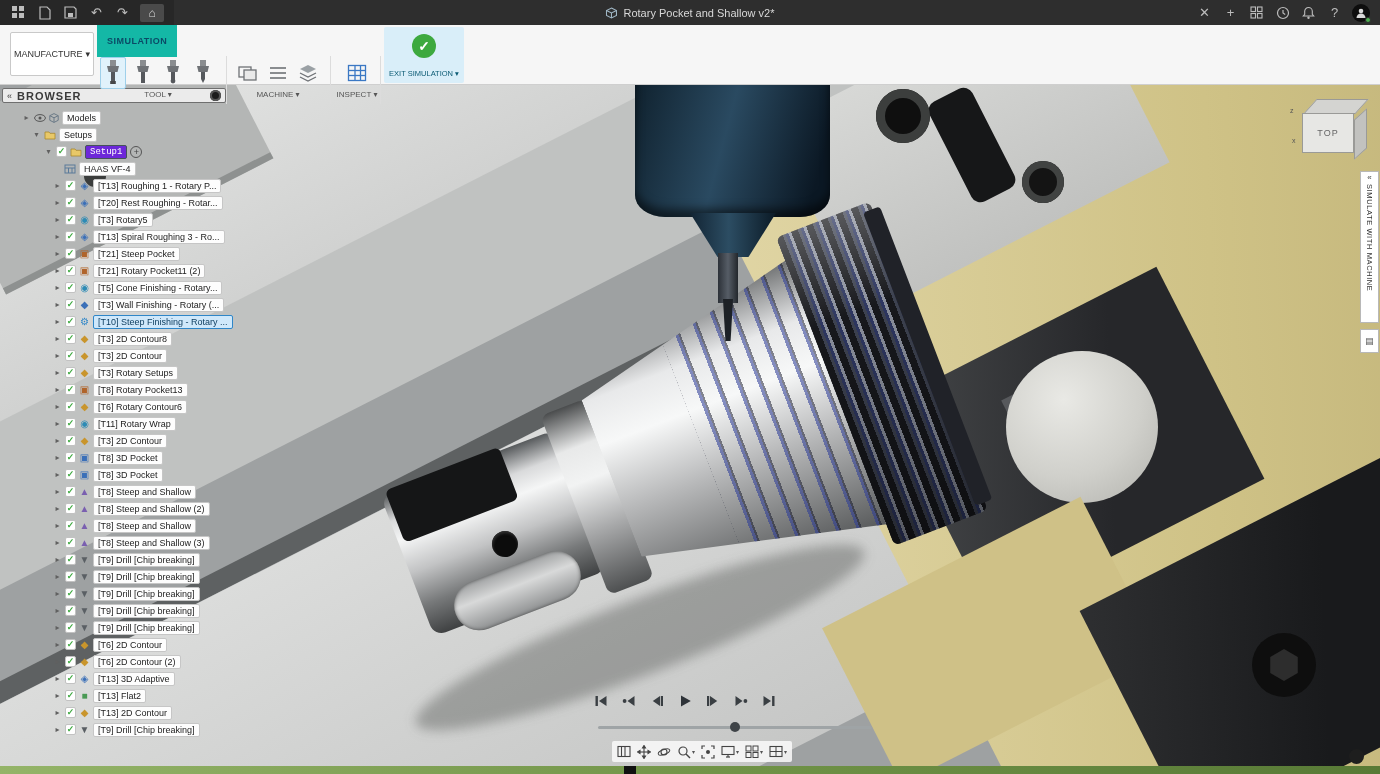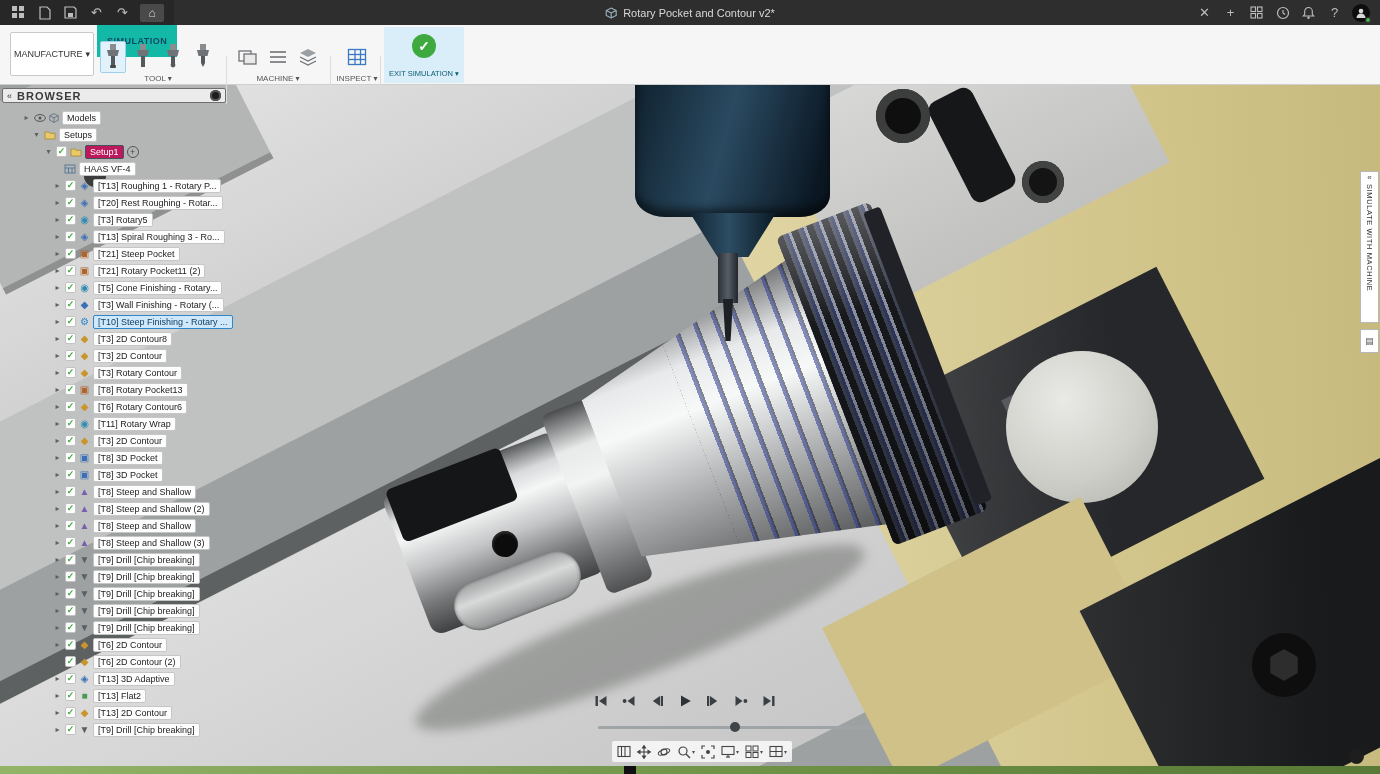--- a/index.html
+++ b/index.html
@@ -28,21 +28,21 @@
 
   
   .toolbar{position:absolute;left:0;top:25px;width:1380px;height:60px;background:#f6f6f6;
            border-bottom:1px solid #cfcfcf;z-index:55;}
   .wsp-btn{position:absolute;left:10px;top:7px;width:84px;height:44px;background:#fff;
            border:1px solid #c9c9c9;border-radius:2px;display:flex;align-items:center;
            justify-content:center;gap:3px;font-size:9px;color:#333;}
   .sim-tab{position:absolute;left:97px;top:0;height:14px;padding:16px 10px;background:#14b8a6;
            display:flex;align-items:center;font-size:9px;font-weight:bold;letter-spacing:.5px;
            color:#0b4a66;}
-  .grp{position:absolute;top:14px;height:46px;}
+  .grp{position:absolute;top:30px;height:46px;}
   .grp-cap{position:absolute;bottom:2px;left:0;right:0;text-align:center;font-size:8px;
            color:#555;white-space:nowrap;}
   .grp-icons{position:absolute;top:2px;left:0;right:0;display:flex;justify-content:center;
              align-items:center;gap:4px;}
   .ico-btn{width:26px;height:32px;display:flex;align-items:center;justify-content:center;border-radius:2px;}
   .ico-btn.sel{background:#e1f2fb;border:1px solid #9fd0ea;}
   .vsep{position:absolute;top:31px;height:48px;width:1px;background:#dcdcdc;}
   .exit-grp{position:absolute;left:384px;top:2px;width:80px;height:56px;background:var(--exit-bg,#d9eef9);
             border-radius:2px;}
   .exit-check{position:absolute;left:50%;top:7px;transform:translateX(-50%);width:24px;height:24px;
@@ -149,21 +149,21 @@
   .br-toggle{width:11px;height:11px;border-radius:50%;background:#1c1c1c;box-shadow:inset 0 0 0 2px #555;}
   .tree{margin-top:6px;}
   .row{display:flex;align-items:center;height:17px;gap:3px;white-space:nowrap;}
   .arrow{width:9px;font-size:8px;color:#606060;text-align:center;flex:none;}
   .chk{width:11px;height:11px;background:#fff;border:1px solid #c2c2c2;border-radius:2px;
        color:var(--check-green,#3da93f);font-size:9px;line-height:9px;text-align:center;
        font-weight:bold;flex:none;}
   .opicon{width:11px;font-size:10px;line-height:11px;text-align:center;flex:none;}
   .chip{background:#fdfdfd;border:1px solid #c6c6c6;border-radius:2px;padding:0 4px;
         font-size:9px;line-height:12px;color:#222;}
-  .chip.dark{background:#be185d;border-color:#46525a;color:#fff;}
+  .chip.dark{background:#6d28d9;border-color:#46525a;color:#fff;font-family:Liberation Mono, monospace;}
   .row.sel .chip{background:#cfe8fb;border-color:var(--selection-blue,#2f86c8);color:#0b3a5c;}
   .addop{width:12px;height:12px;border-radius:50%;border:1px solid #555;color:#444;font-size:9px;
          line-height:10px;text-align:center;flex:none;}
   .r-models{padding-left:20px;}
   .r-setups{padding-left:30px;}
   .r-setup1{padding-left:42px;}
   .r-mach{padding-left:62px;}
   .ops{padding-left:51px;}
 
   
@@ -214,21 +214,21 @@
     </span>
     <span class="tb-ic">↶</span>
     <span class="tb-ic">↷</span>
     <span class="home-box">⌂</span>
   </div>
   <div class="tb-center">
     <svg width="12" height="12" viewBox="0 0 12 12">
         <path d="M6 1l5 2.5v5L6 11 1 8.5v-5z" fill="none" stroke="#9fb6c4" stroke-width="1.1"></path>
         <path d="M1 3.5L6 6l5-2.5M6 6v5" fill="none" stroke="#9fb6c4" stroke-width="1.1"></path>
       </svg>
-    <span>Rotary Pocket and Contour v2*</span>
+    <span>Rotary Pocket and Shallow v2*</span>
   </div>
   <div class="tb-right">
     <span class="tb-ic">✕</span>
     <span class="tb-ic">+</span>
     <span class="tb-ic">
       <svg width="13" height="13" viewBox="0 0 13 13">
           <g fill="none" stroke="#bdbdbd" stroke-width="1.1">
             <rect x="1" y="1" width="4.5" height="4.5"></rect>
             <rect x="7.5" y="1" width="4.5" height="4.5"></rect>
             <rect x="1" y="7.5" width="4.5" height="4.5"></rect>
@@ -405,20 +405,27 @@
       <div class="groove-sh"></div>
     </div>
     <div class="p end-f"></div>
   </div>
 
   <div class="sc spindle"></div>
   <div class="sc collet"></div>
   <div class="sc shank"></div>
   <div class="sc ttip"></div>
 
+  <div class="sc vcube">
+    <div class="vc-top"></div>
+    <div class="vc-side"></div>
+    <div class="vc-face">TOP</div>
+    <span class="axis-lbl" style="left:2px;top:14px;">z</span>
+    <span class="axis-lbl" style="left:4px;top:44px;">x</span>
+  </div>
 
   <div class="sc sim-mtab">
     <span class="chev">«</span>
     <span class="vtext">SIMULATE WITH MACHINE</span>
   </div>
   <div class="sc sim-mtab2">
     <span>▤</span>
   </div>
 
   <div class="browser">
@@ -542,21 +549,21 @@
     <span class="arrow">▸</span>
     <span class="chk">✓</span>
     <span class="opicon" style="color: rgb(201, 149, 44);">◆</span>
     <span class="chip">[T3] 2D Contour</span>
   </div>
 
   <div class="row op">
     <span class="arrow">▸</span>
     <span class="chk">✓</span>
     <span class="opicon" style="color: rgb(201, 149, 44);">◆</span>
-    <span class="chip">[T3] Rotary Contour</span>
+    <span class="chip">[T3] Rotary Setups</span>
   </div>
 
   <div class="row op">
     <span class="arrow">▸</span>
     <span class="chk">✓</span>
     <span class="opicon" style="color: rgb(176, 100, 42);">▣</span>
     <span class="chip">[T8] Rotary Pocket13</span>
   </div>
 
   <div class="row op">

